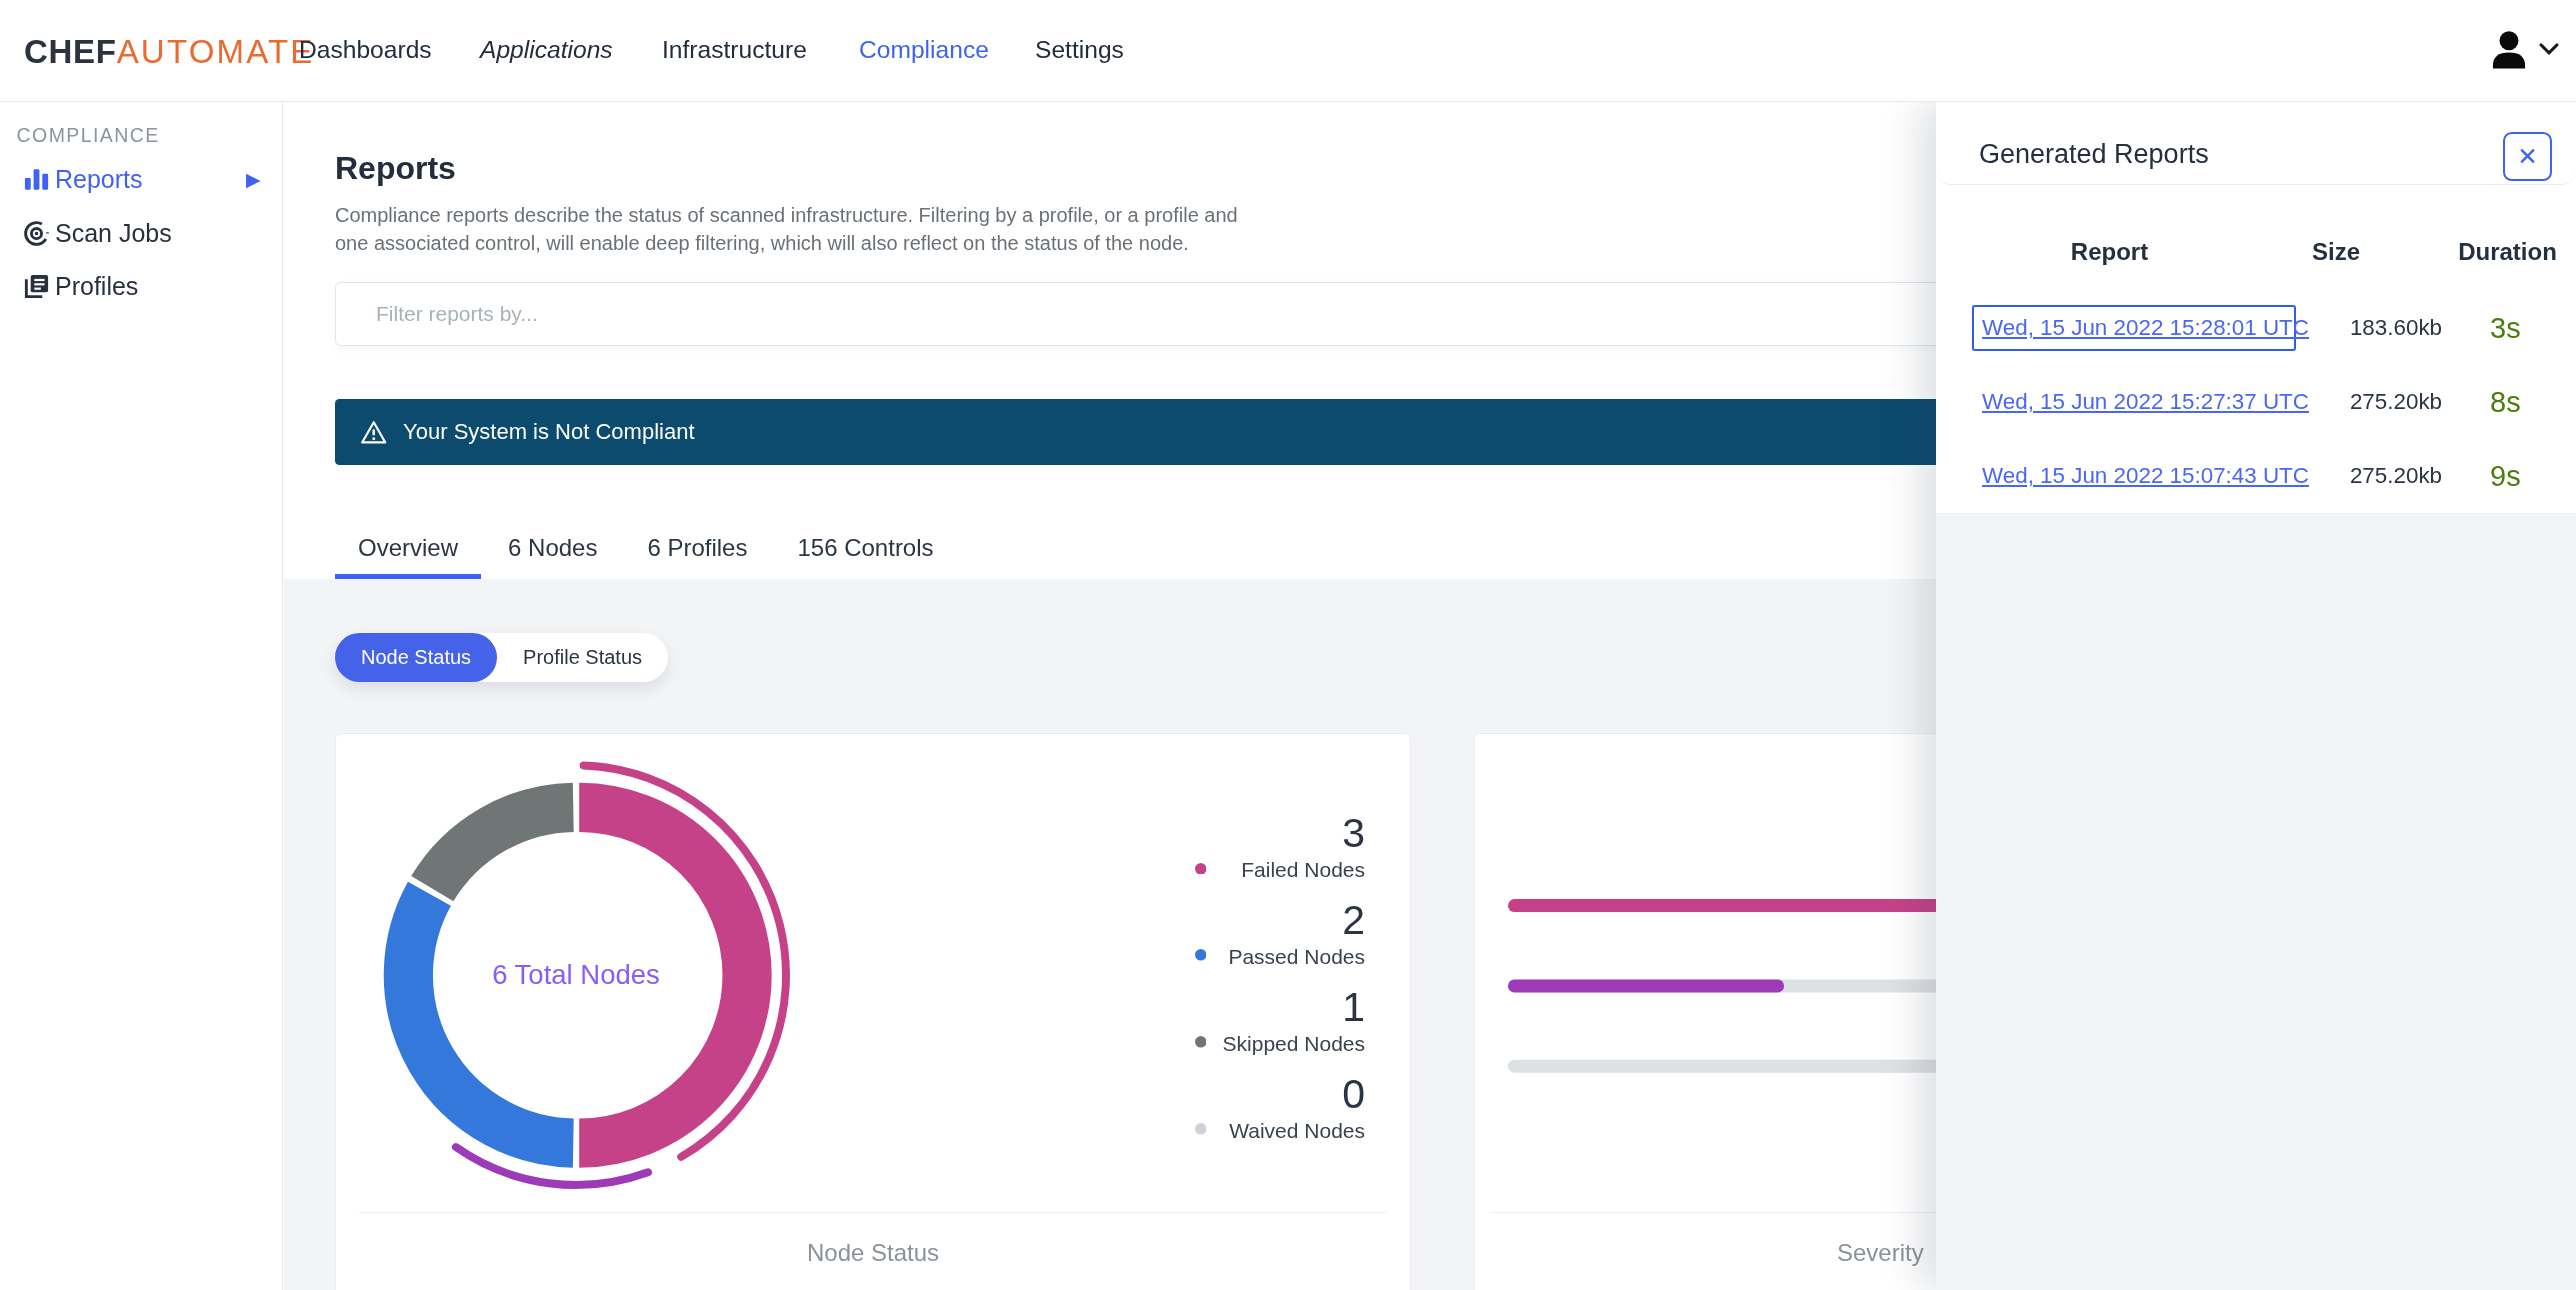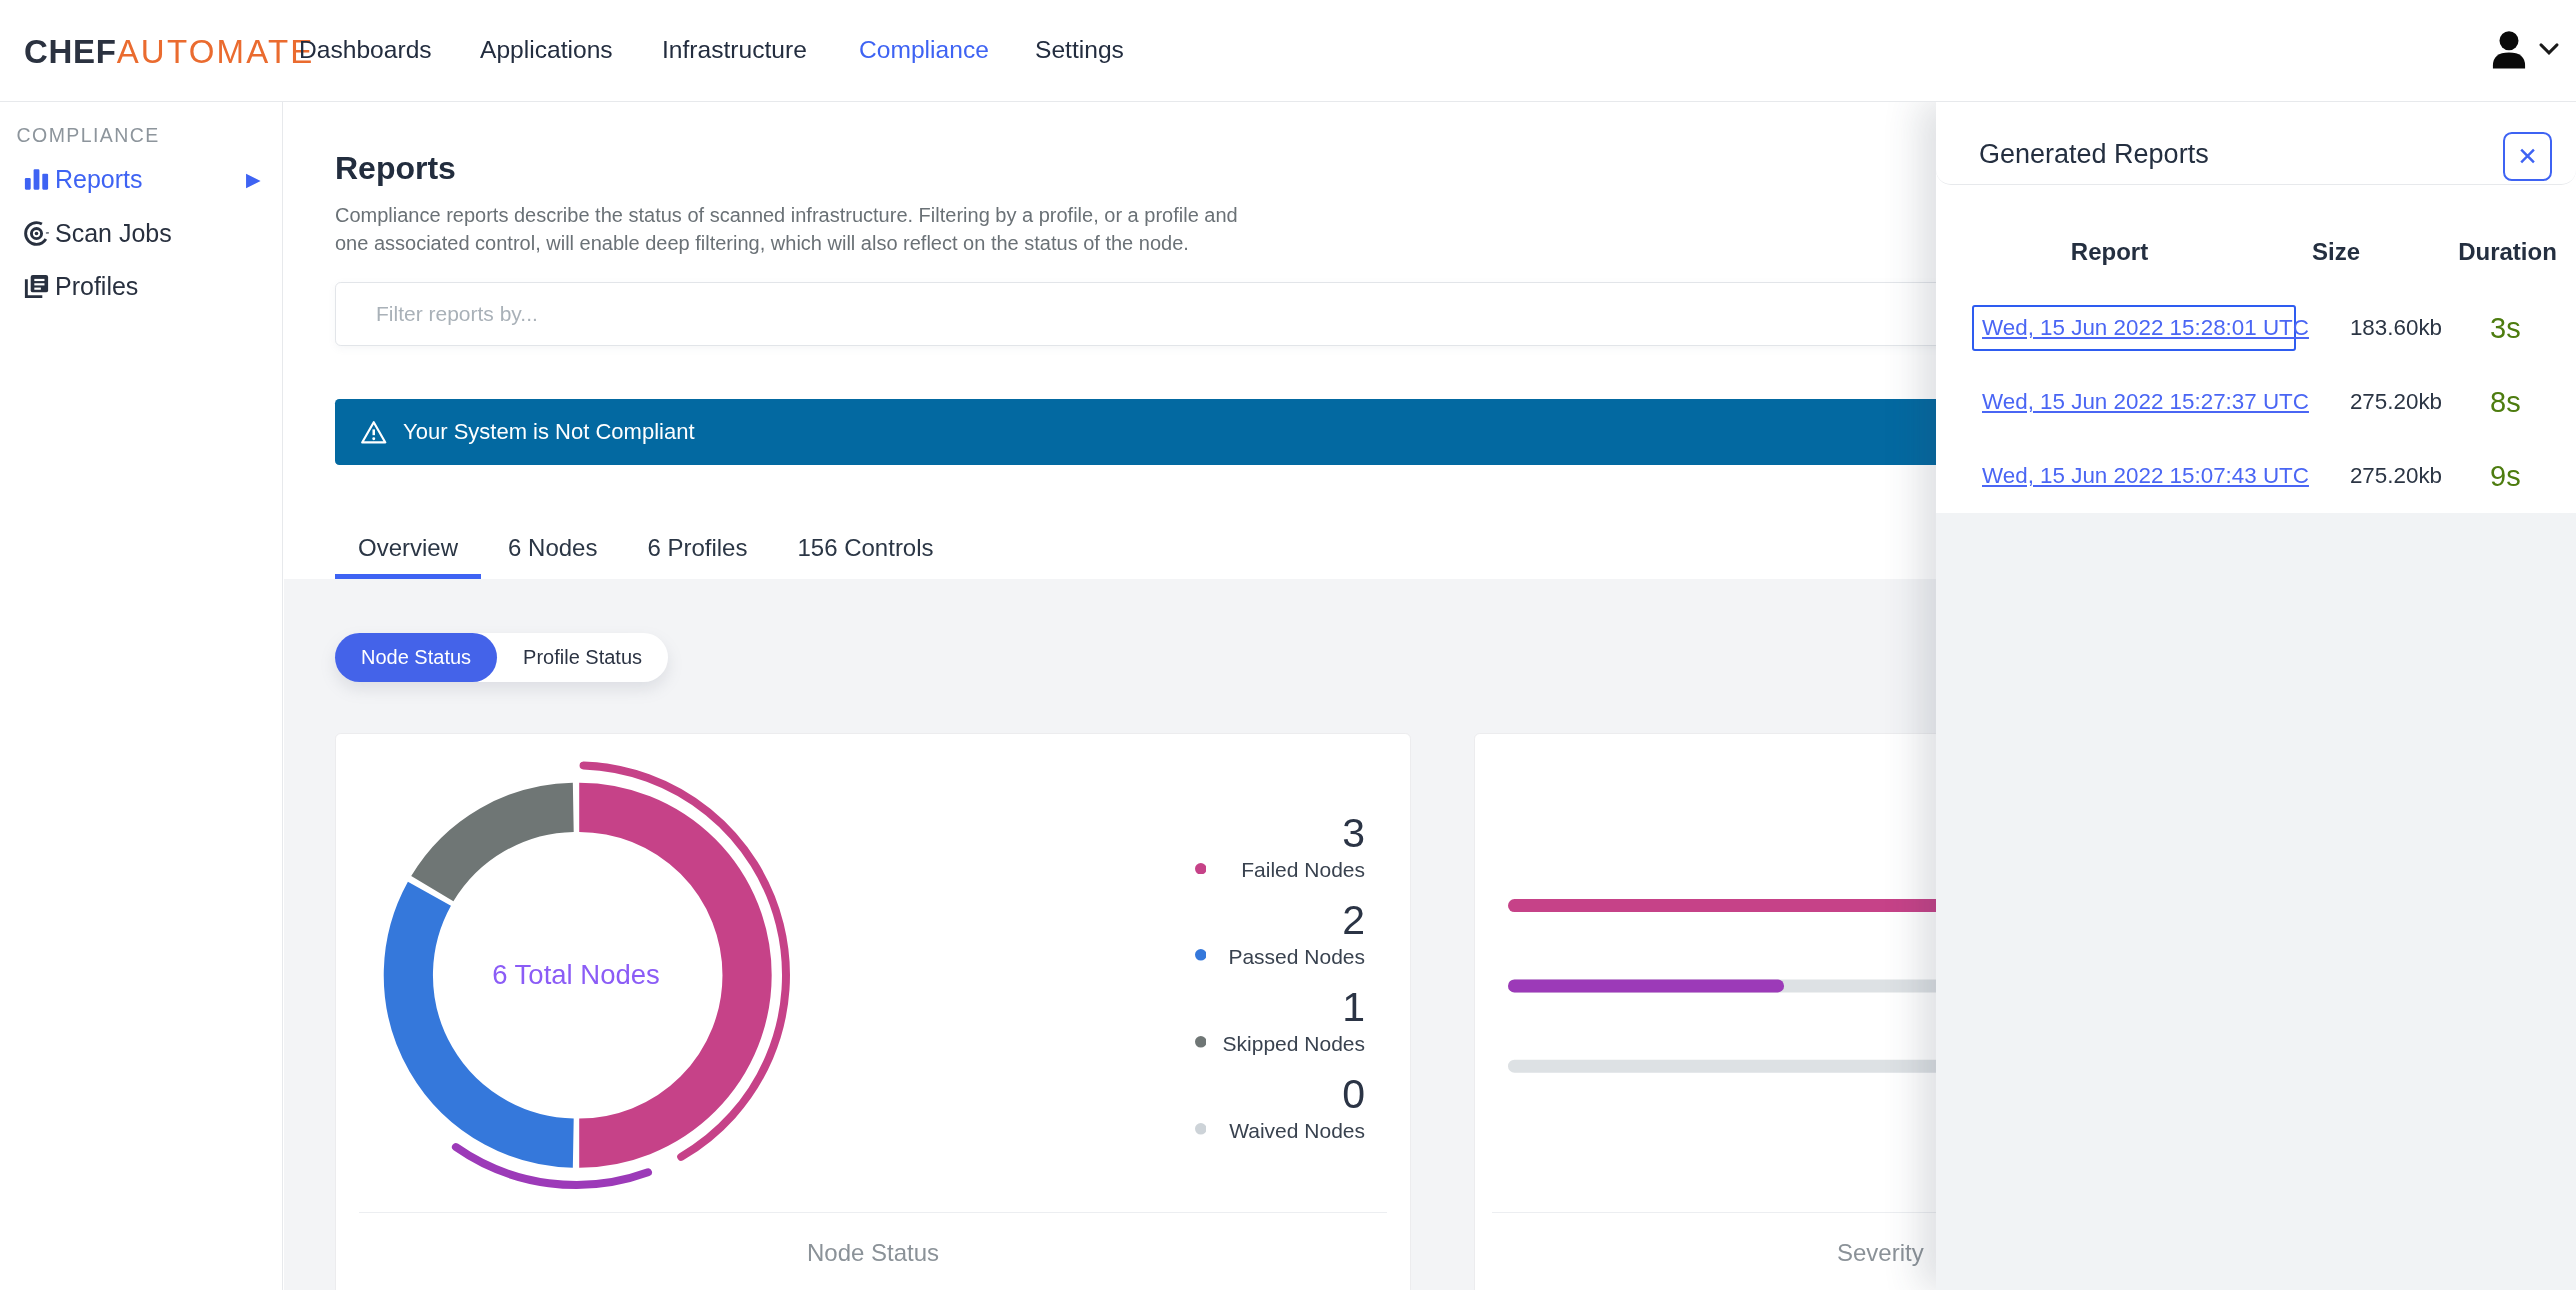--- a/index.html
+++ b/index.html
@@ -10,21 +10,21 @@
   
   .topnav{position:absolute;left:0;top:0;width:2576px;height:101px;background:#ffffff;
           border-bottom:1.4px solid #e7e9ec;z-index:30;}
   .logo{position:absolute;left:24px;top:1px;height:101px;display:flex;align-items:center;
         font-size:33px;letter-spacing:0.7px;}
   .logo .chef{font-weight:800;color:#2b3240;}
   .logo .automate{font-weight:300;color:#ea6b2f;letter-spacing:2.2px;}
   .navlink{position:absolute;top:0;height:100px;display:flex;align-items:center;
            font-size:24.6px;color:#232d3f;cursor:pointer;}
   .navlink.active{color:#3e63f3;}
-  .nav-dashboards{left:299px;} .nav-applications{left:480px;} .nav-infrastructure{left:662px;}
+  .nav-dashboards{left:299px;} .nav-applications{left:480px;font-style:italic;} .nav-infrastructure{left:662px;}
   .nav-compliance{left:859px;} .nav-settings{left:1035px;}
   .user-area{position:absolute;right:7.2px;top:0;height:101px;display:flex;align-items:center;gap:10px;padding-right:8.7px;}
 
   
   .sidebar{position:absolute;left:0;top:101px;width:282px;height:1189px;background:#ffffff;
            border-right:1.4px solid #e7e9ec;z-index:5;}
   .side-section{position:absolute;left:16.6px;top:23px;font-size:19.5px;color:#8d959c;letter-spacing:1.4px;}
   .side-item{position:absolute;left:0;width:282px;height:46px;display:flex;align-items:center;cursor:pointer;}
   .side-item .ico{position:absolute;left:22px;width:29px;height:29px;}
   .side-item .lbl{position:absolute;left:55px;font-size:25px;color:#28303f;}
@@ -38,21 +38,21 @@
 
   .page-title{position:absolute;left:335px;top:129px;font-size:32px;font-weight:700;color:#222d3e;}
   .page-desc{position:absolute;left:335px;top:182px;width:908px;font-size:20px;line-height:27.5px;color:#6a7176;}
 
   .filter-input{position:absolute;left:335px;top:282px;width:2192px;height:64px;box-sizing:border-box;
                 border:1.4px solid #e2e5e9;border-radius:5.8px;background:#fff;padding:0 0 0 40px;
                 font-size:21px;color:#3a4350;font-family:"Liberation Sans",sans-serif;
                 box-shadow:0 2.9px 7.2px rgba(140,150,160,0.08);outline:none;}
   .filter-input::placeholder{color:#a9b1b8;}
 
-  .banner{position:absolute;left:335px;top:399px;width:2192px;height:66px;background:#0369a1;
+  .banner{position:absolute;left:335px;top:399px;width:2192px;height:66px;background:#0c4a6e;
           border-radius:4.3px;display:flex;align-items:center;color:#ffffff;}
   .banner .warn{margin-left:24.6px;display:flex;align-items:center;}
   .banner .btext{margin-left:16px;font-size:22px;}
 
   .tabs{position:absolute;left:335px;top:525px;display:flex;gap:4px;z-index:2;}
   .tab{padding:0 23px;height:54px;line-height:46px;font-size:24px;color:#2b3645;cursor:pointer;box-sizing:border-box;}
   .tab.active{border-bottom:5px solid #3e63f3;}
 
   .toggle{position:absolute;left:335px;top:633px;height:49px;display:flex;background:#ffffff;
           border-radius:29px;box-shadow:0 7.2px 14.5px rgba(120,130,145,0.18);z-index:2;}

